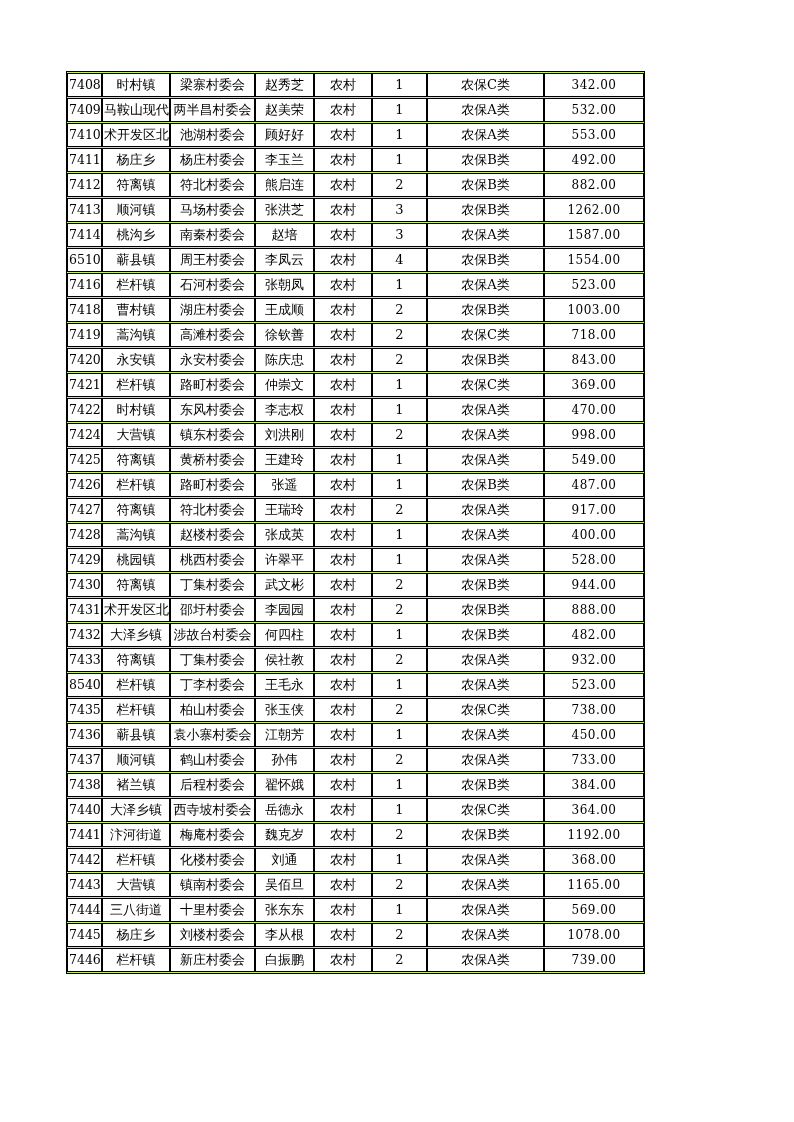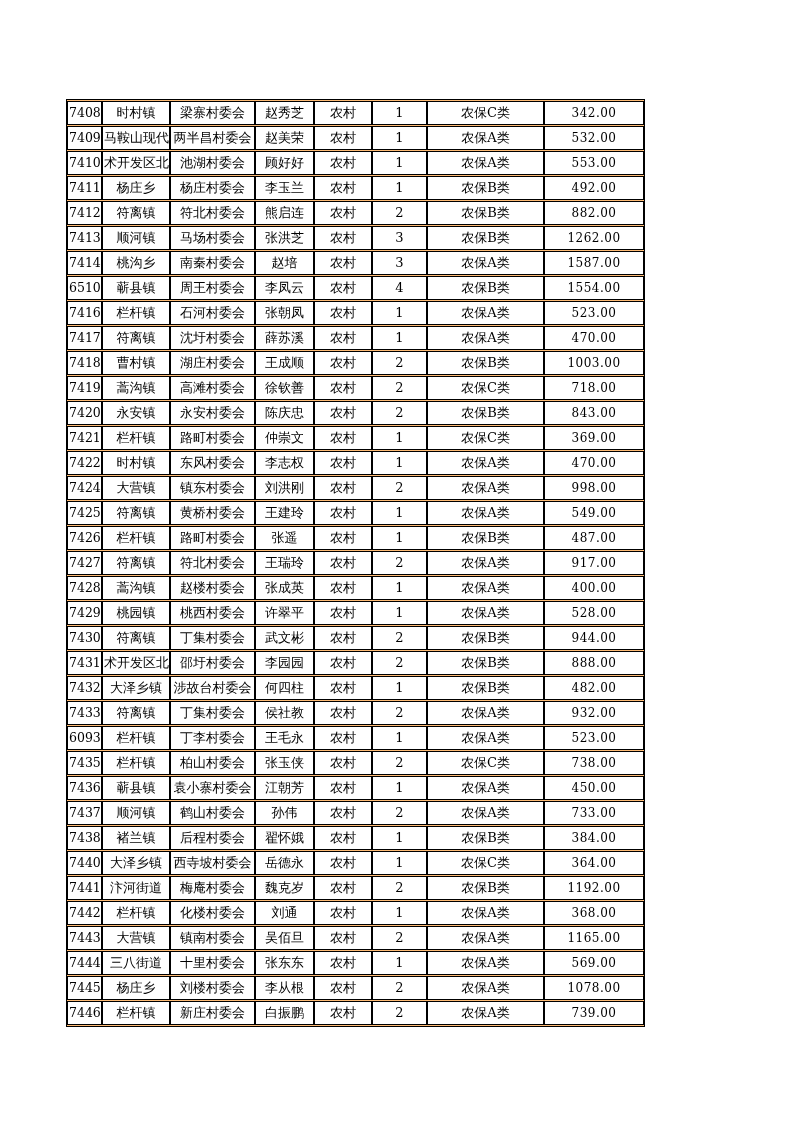--- a/index.html
+++ b/index.html
@@ -17,22 +17,21 @@
   }
   .sheet-table {
     position: absolute;
     left: 66px;
     top: 71px;
     width: 577px;
     border-collapse: separate;
     border-spacing: 0 1px;
     table-layout: fixed;
     border: 1px solid #000000;
-    background: #fdba74;
-    margin-top: 28px;
+    background: #bef264;
   }
   .sheet-table td {
     border: 1px solid #000000;
     height: 22px;
     padding: 0 1px;
     font-size: 13px;
     line-height: 22px;
     color: #000000;
     text-align: center;
     vertical-align: middle;
@@ -149,30 +148,20 @@
     <td class="cell-serial">7416</td>
     <td class="cell-township">栏杆镇</td>
     <td class="cell-village">石河村委会</td>
     <td class="cell-name">张朝凤</td>
     <td class="cell-type">农村</td>
     <td class="cell-count">1</td>
     <td class="cell-category">农保A类</td>
     <td class="cell-amount">523.00</td>
   </tr>
         <tr>
-    <td class="cell-serial">7417</td>
-    <td class="cell-township">符离镇</td>
-    <td class="cell-village">沈圩村委会</td>
-    <td class="cell-name">薛苏溪</td>
-    <td class="cell-type">农村</td>
-    <td class="cell-count">1</td>
-    <td class="cell-category">农保A类</td>
-    <td class="cell-amount">470.00</td>
-  </tr>
-        <tr>
     <td class="cell-serial">7418</td>
     <td class="cell-township">曹村镇</td>
     <td class="cell-village">湖庄村委会</td>
     <td class="cell-name">王成顺</td>
     <td class="cell-type">农村</td>
     <td class="cell-count">2</td>
     <td class="cell-category">农保B类</td>
     <td class="cell-amount">1003.00</td>
   </tr>
         <tr>
@@ -309,21 +298,21 @@
     <td class="cell-serial">7433</td>
     <td class="cell-township">符离镇</td>
     <td class="cell-village">丁集村委会</td>
     <td class="cell-name">侯社教</td>
     <td class="cell-type">农村</td>
     <td class="cell-count">2</td>
     <td class="cell-category">农保A类</td>
     <td class="cell-amount">932.00</td>
   </tr>
         <tr>
-    <td class="cell-serial">6093</td>
+    <td class="cell-serial">8540</td>
     <td class="cell-township">栏杆镇</td>
     <td class="cell-village">丁李村委会</td>
     <td class="cell-name">王毛永</td>
     <td class="cell-type">农村</td>
     <td class="cell-count">1</td>
     <td class="cell-category">农保A类</td>
     <td class="cell-amount">523.00</td>
   </tr>
         <tr>
     <td class="cell-serial">7435</td>

